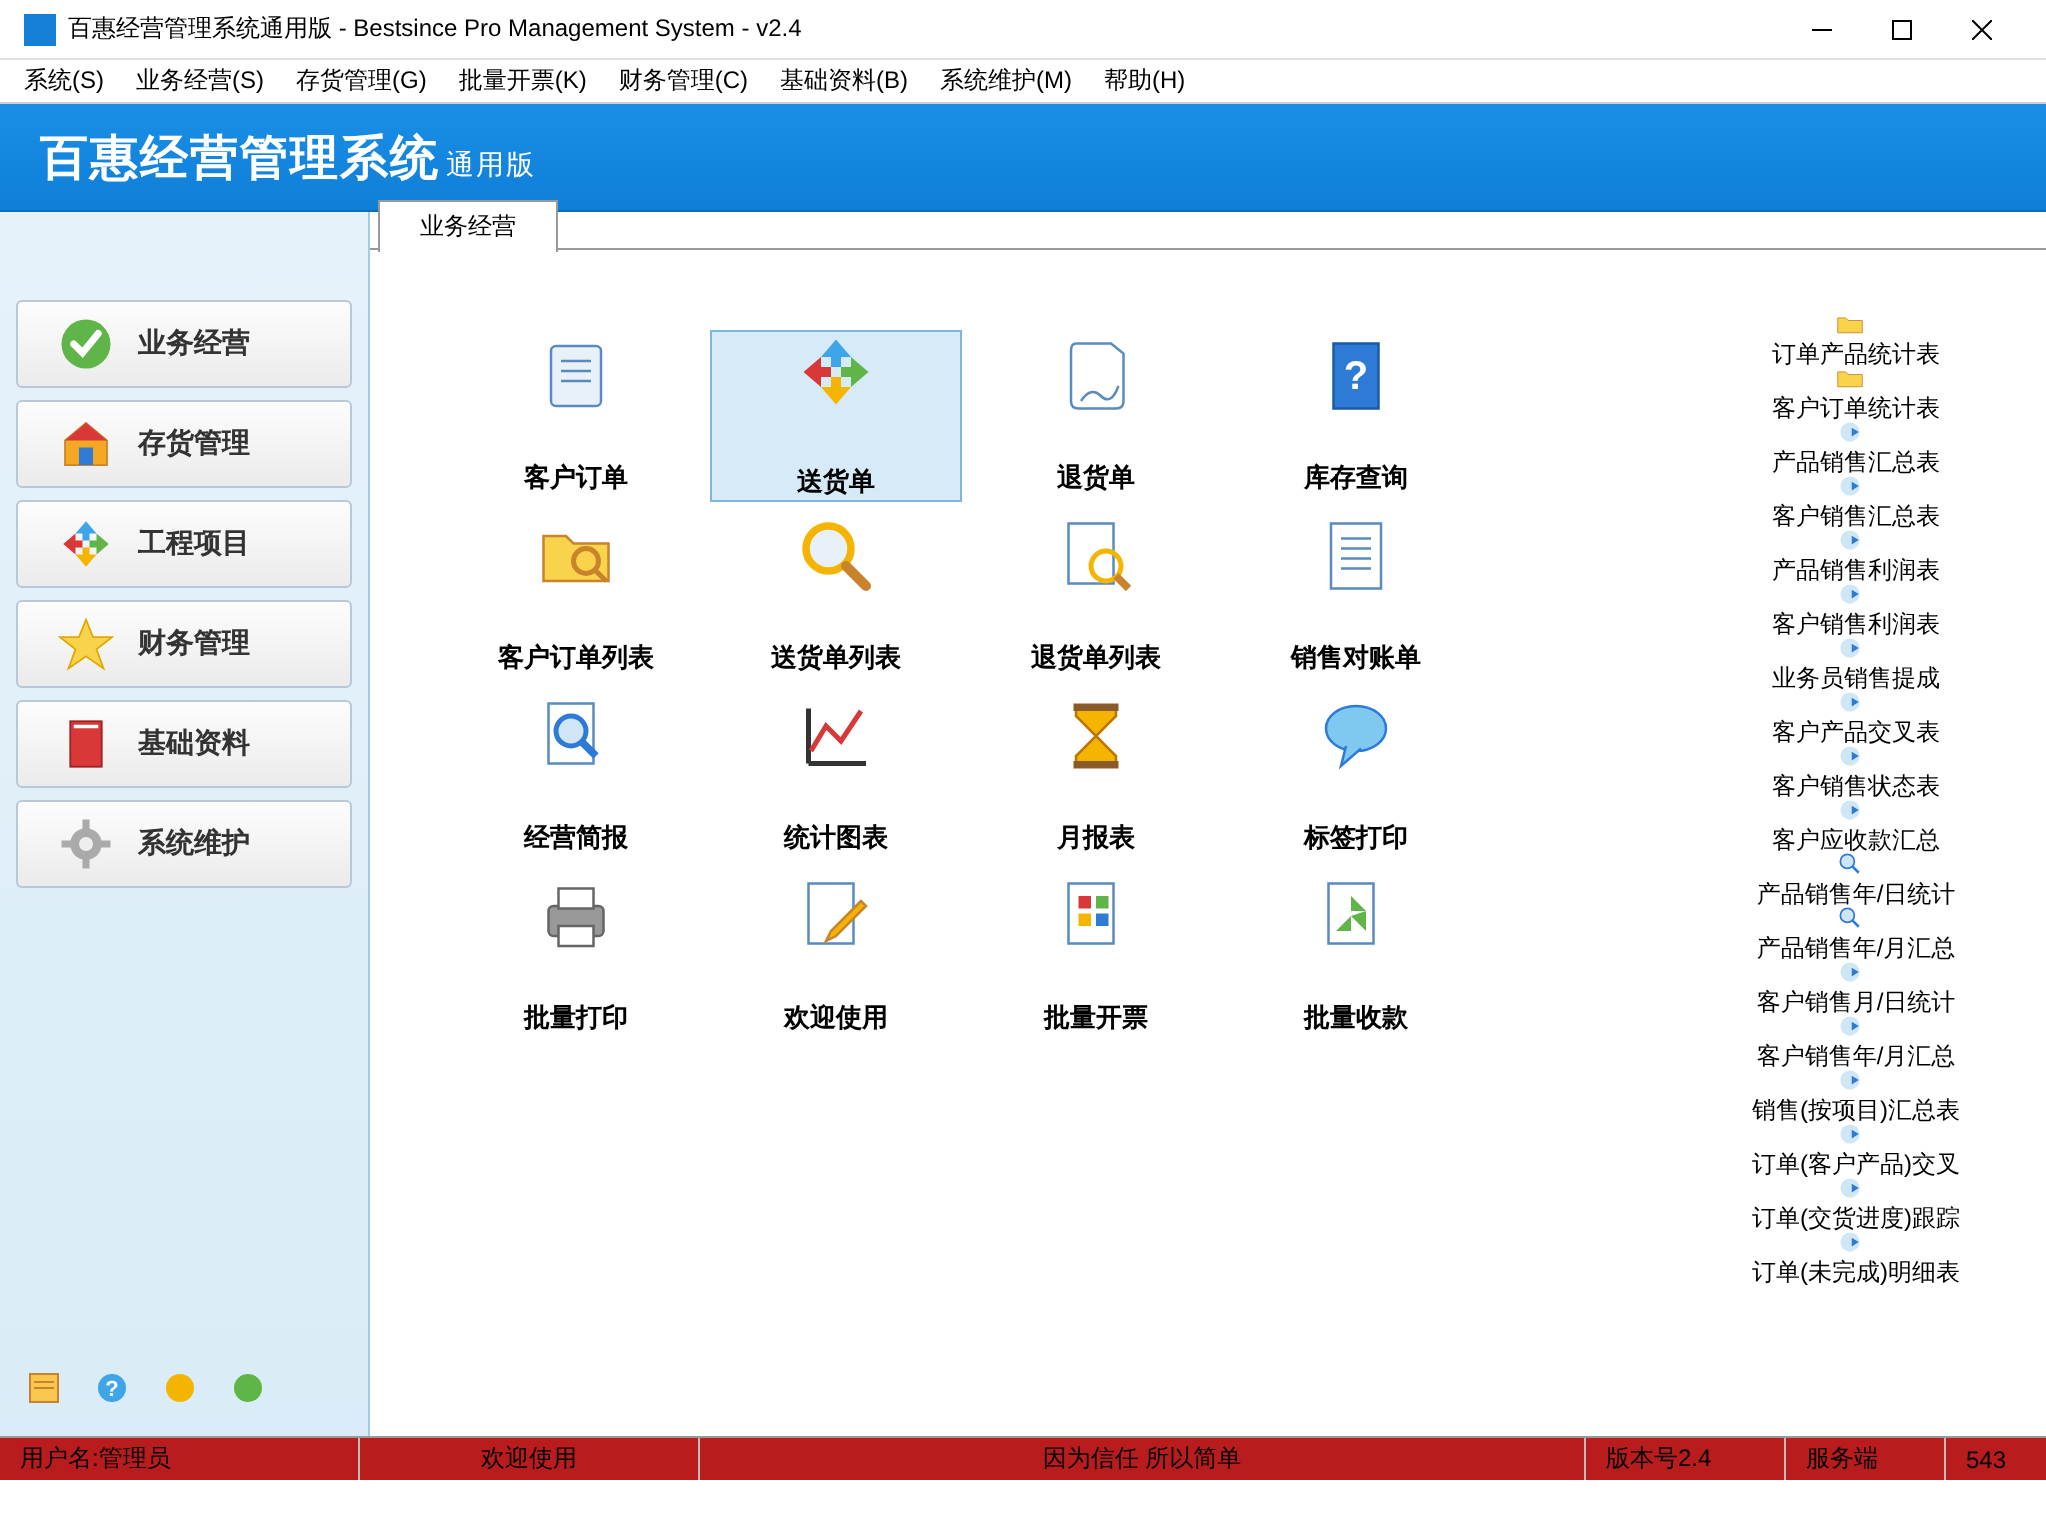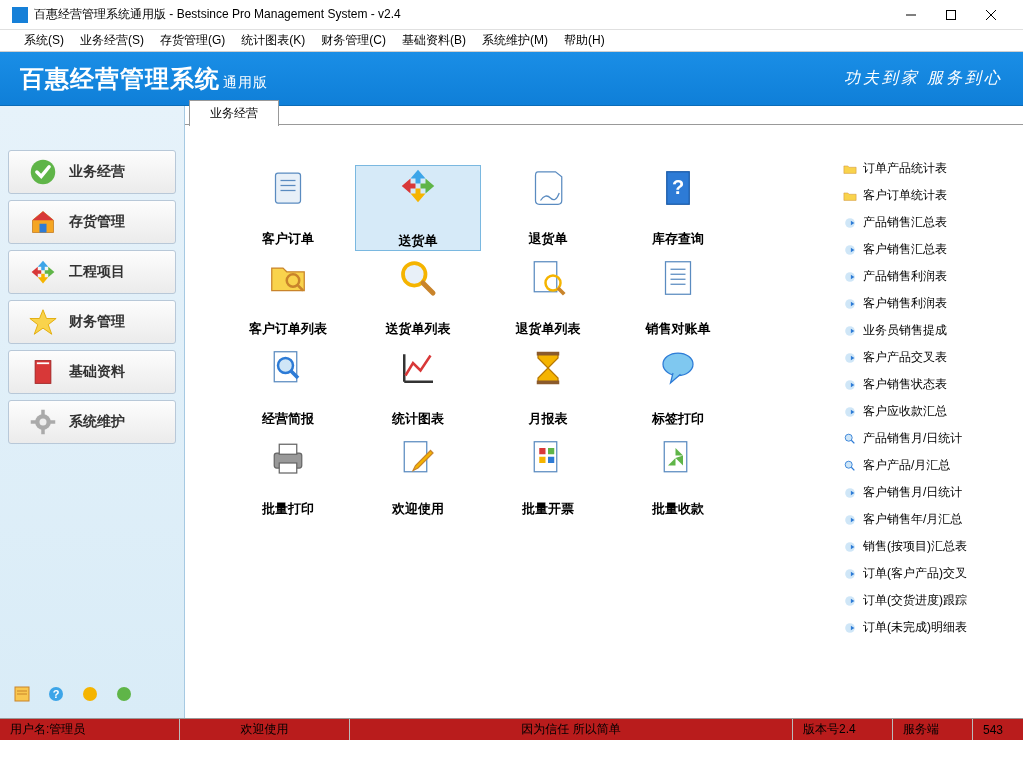--- a/index.html
+++ b/index.html
@@ -6,21 +6,21 @@
 body { width:1023px; height:770px; background:#fff; overflow:hidden; font-size:12px; }
 
 
 .titlebar { height:30px; background:#fff; display:flex; align-items:center; padding:0 12px; border-bottom:1px solid #e0e0e0; }
 .titlebar .icon { width:16px; height:16px; background:#1680d8; margin-right:6px; }
 .titlebar .title { flex:1; color:#000; font-size:12px; }
 .winbtn { width:40px; height:28px; display:flex; align-items:center; justify-content:center; color:#000; }
 .winbtn svg { width:10px; height:10px; }
 
 
-.menubar { height:22px; background:#fff; display:flex; align-items:center; padding:0 16px; border-bottom:1px solid #d0d0d0; }
+.menubar { height:22px; background:#fff; display:flex; align-items:center; padding:0 4px; border-bottom:1px solid #d0d0d0; }
 .menuitem { padding:2px 8px; font-size:12px; color:#000; }
 
 
 .banner { height:54px; background:linear-gradient(#1a8ee6,#0f7fd8); display:flex; align-items:center; padding:0 20px; color:#fff; border-bottom:1px solid #0b6cb8;text-align:right; }
 .banner .brand { font-size:24px; font-weight:bold; letter-spacing:1px; }
 .banner .brand .sub { font-size:14px; font-weight:normal; margin-left:3px; }
 .banner .slogan { margin-left:auto; font-size:16px; font-style:italic; font-family:"STKaiti","KaiTi",serif; letter-spacing:3px; }
 
 
 .main { display:flex; height:612px; }
@@ -41,21 +41,21 @@
 
 .grid-area { flex:1; padding:40px 0 0 40px; }
 .grid { display:grid; grid-template-columns:repeat(4,130px); grid-template-rows:repeat(4,90px); gap:0; }
 .gitem { display:flex; flex-direction:column; align-items:center; justify-content:center; cursor:pointer; width:126px; height:86px; border:1px solid transparent; }
 .gitem.selected { background:#d6eaf8; border:1px solid #7ab8e0;justify-content:space-between; }
 .gitem .gicon { width:40px; height:40px; display:flex; align-items:center; justify-content:center; }
 .gitem .glabel { margin-top:22px; font-size:13px; font-weight:bold; color:#000; }
 
 
 .linklist { width:180px; padding:30px 10px 0 0; }
-.linkitem { display:flex; align-items:center; height:27px; font-size:12px; color:#000; cursor:pointer; }
+.linkitem { display:flex; align-items:center; height:27px; font-size:12px; color:#000; cursor:pointer;flex-direction:column; }
 .linkitem .licon { width:14px; height:14px; margin-right:6px; }
 
 
 .statusbar { height:22px; border-top:1px solid #999; display:flex; align-items:center; font-size:12px; background:#b91c1c; }
 .statusbar .cell { padding:0 10px; border-right:1px solid #bbb; height:100%; display:flex; align-items:center; }
 .statusbar .flex { flex:1; }
 .statusbar .center { text-align:center; justify-content:center; }
 </style>
 </head>
 <body>
@@ -78,30 +78,29 @@
         <line x1="0" y1="0" x2="10" y2="10" stroke="#000"></line>
         <line x1="10" y1="0" x2="0" y2="10" stroke="#000"></line>
       </svg>
     </div>
 </div>
 
 <div class="menubar" id="menubar">
     <div class="menuitem">系统(S)</div>
     <div class="menuitem">业务经营(S)</div>
     <div class="menuitem">存货管理(G)</div>
-    <div class="menuitem">统计图表(K)</div>
+    <div class="menuitem">批量开票(K)</div>
     <div class="menuitem">财务管理(C)</div>
     <div class="menuitem">基础资料(B)</div>
     <div class="menuitem">系统维护(M)</div>
     <div class="menuitem">帮助(H)</div>
   </div>
 
 <div class="banner">
   <div class="brand"><span>百惠经营管理系统</span><span class="sub">通用版</span></div>
-  <div class="slogan">功夫到家 服务到心</div>
 </div>
 
 <div class="main">
   <div class="sidebar">
     <div class="tabstrip-left"></div>
     <div id="navbtns">
         <div class="navbtn">
           <span class="nicon">
             <svg width="28" height="28" viewBox="0 0 32 32">
               <circle cx="16" cy="16" r="14" fill="#5fb548"></circle>
@@ -419,28 +418,28 @@
                 <circle cx="16" cy="16" r="11" fill="#cfe6f7"></circle>
                 <path d="M10 16 L18 16 L18 11 L26 16 L18 21 L18 16" fill="#2d7bd6"></path>
               </svg></span>
             <span>客户应收款汇总</span>
           </div>
           <div class="linkitem">
             <span class="licon"><svg width="14" height="14" viewBox="0 0 32 32">
                 <circle cx="13" cy="13" r="8" fill="#cfe6f7" stroke="#2d7bd6" stroke-width="2"></circle>
                 <line x1="19" y1="19" x2="26" y2="26" stroke="#2d7bd6" stroke-width="3"></line>
               </svg></span>
-            <span>产品销售月/日统计</span>
+            <span>产品销售年/日统计</span>
           </div>
           <div class="linkitem">
             <span class="licon"><svg width="14" height="14" viewBox="0 0 32 32">
                 <circle cx="13" cy="13" r="8" fill="#cfe6f7" stroke="#2d7bd6" stroke-width="2"></circle>
                 <line x1="19" y1="19" x2="26" y2="26" stroke="#2d7bd6" stroke-width="3"></line>
               </svg></span>
-            <span>客户产品/月汇总</span>
+            <span>产品销售年/月汇总</span>
           </div>
           <div class="linkitem">
             <span class="licon"><svg width="14" height="14" viewBox="0 0 32 32">
                 <circle cx="16" cy="16" r="11" fill="#cfe6f7"></circle>
                 <path d="M10 16 L18 16 L18 11 L26 16 L18 21 L18 16" fill="#2d7bd6"></path>
               </svg></span>
             <span>客户销售月/日统计</span>
           </div>
           <div class="linkitem">
             <span class="licon"><svg width="14" height="14" viewBox="0 0 32 32">

